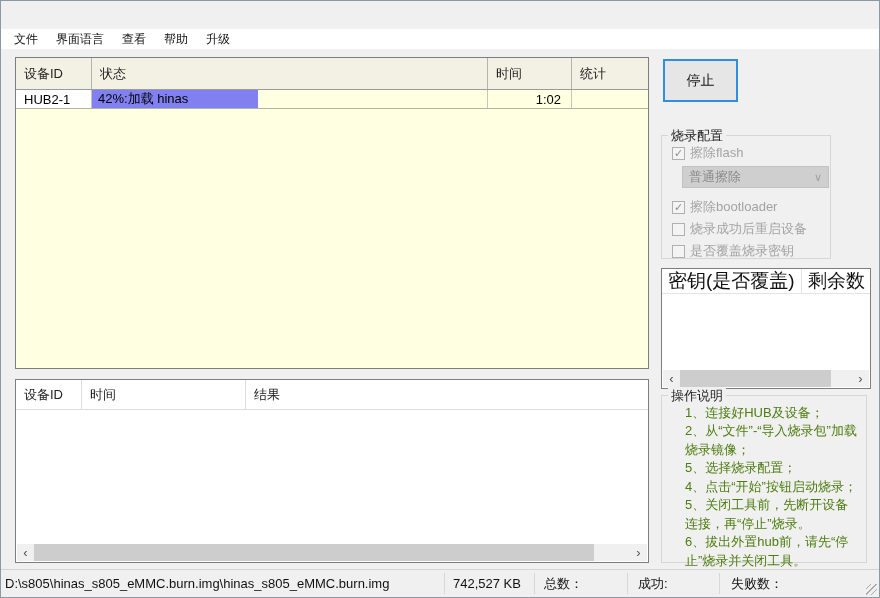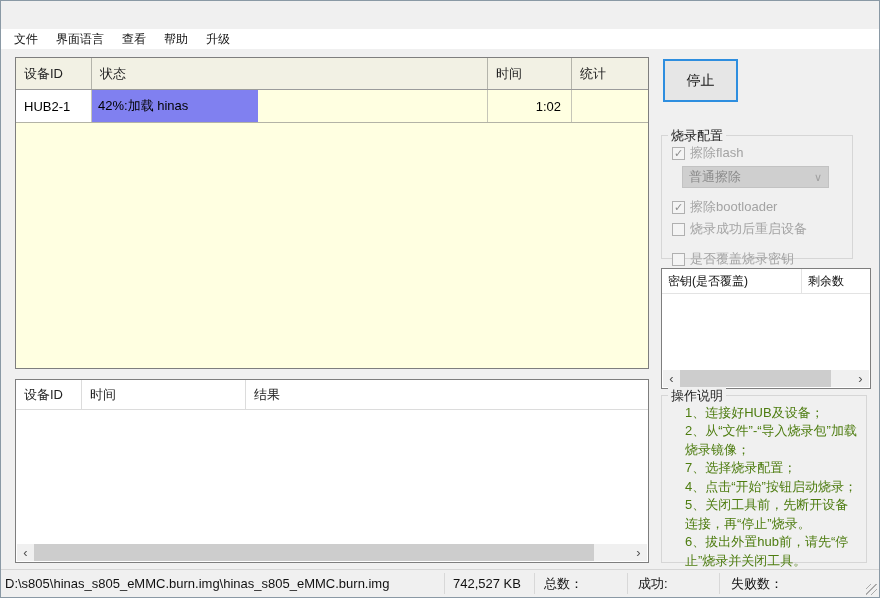--- a/index.html
+++ b/index.html
@@ -24,21 +24,21 @@
   .glyph-max { width:10px; height:10px; border:1px solid #222; display:block; }
 
   
   .menubar { position:absolute; left:0; top:28px; right:0; height:20px; background:#ffffff; display:flex; align-items:center; padding-left:4px; }
   .menu-item { font-size:12px; color:#111; padding:2px 9px; }
 
   
   .dev-table { position:absolute; left:14px; top:56px; width:634px; height:312px; border:1px solid #7e7e7e; background:#ffffe1; }
   .dev-header { display:flex; height:32px; background:#f2f1e4; border-bottom:1px solid #9b9b9b; }
   .dev-header .cell { display:flex; align-items:center; padding-left:8px; font-size:13px; color:#222; border-right:1px solid #b4b4ab; }
-  .dev-row { display:flex; height:33px; border-bottom:1px solid #b3b3a6; }
+  .dev-row { display:flex; height:19px; border-bottom:1px solid #b3b3a6; }
   .dev-row .cell { position:relative; display:flex; align-items:center; font-size:13px; color:#000; border-right:1px solid #c6c6b8; overflow:hidden; }
   .c-id    { width:76px;  flex:0 0 auto; }
   .c-state { width:396px; flex:0 0 auto; }
   .c-time  { width:84px;  flex:0 0 auto; }
   .c-stat  { flex:1 1 auto; border-right:none !important; }
   .cell-id-val { background:#ffffff; padding-left:8px; }
   .progress-fill { position:absolute; left:0; top:0; bottom:0; background:#8080f0; }
   .progress-text { position:relative; z-index:1; padding-left:6px; white-space:nowrap; }
   .cell-time-val { justify-content:flex-end; padding-right:10px; }
 
@@ -54,35 +54,35 @@
   .hs-arrow { width:17px; height:17px; display:flex; align-items:center; justify-content:center; color:#505050; font-size:13px; flex:0 0 auto; }
   .hs-track { position:relative; flex:1 1 auto; height:100%; }
   .hs-thumb { position:absolute; top:0; bottom:0; background:#cdcdcd; }
 
   
   .btn { position:absolute; display:flex; align-items:center; justify-content:center; font-size:14px; color:#111; background:#e2e2e2; }
   .btn-stop { left:662px; top:58px; width:75px; height:43px; border:2px solid #2e8edf; background:#e6e6e6; }
   .btn-refresh { left:760px; top:60px; width:74px; height:53px; border:1px solid #b2b2b2; background:#dedede; }
 
   .groupbox { position:absolute; border:1px solid #d6d6d6; }
-  .gb-config { left:660px; top:134px; width:192px; height:124px; }
+  .gb-config { left:660px; top:134px; width:170px; height:124px; }
   .gb-instr  { left:660px; top:394px; width:206px; height:168px; }
   .gb-title { position:absolute; top:-9px; left:6px; background:#f0f0f0; padding:0 3px; font-size:13px; color:#1c1c1c; }
 
   .cfg-row { position:absolute; left:10px; display:flex; align-items:center; }
   .checkbox { width:13px; height:13px; border:1px solid #b0b0b0; background:#f4f4f4; margin-right:5px;
     display:flex; align-items:center; justify-content:center; font-size:11px; color:#8d8d8d; flex:0 0 auto; }
   .cb-label { font-size:13px; color:#a3a3a3; white-space:nowrap; }
   .combo { position:absolute; left:20px; width:147px; height:22px; background:#cfcfcf; border:1px solid #c2c2c2;
     display:flex; align-items:center; padding-left:6px; font-size:13px; color:#8a8a8a; }
   .combo .chev { margin-left:auto; margin-right:6px; color:#a0a0a0; font-size:11px; }
 
   .key-table { position:absolute; left:660px; top:267px; width:210px; height:121px; border:1px solid #7e7e7e; background:#ffffff; }
   .key-header { display:flex; height:25px; border-bottom:1px solid #e3e3e3; }
-  .key-header .cell { display:flex; align-items:center; padding-left:6px; font-size:12px; color:#111; border-right:1px solid #e3e3e3; }
+  .key-header .cell { display:flex; align-items:center; padding-left:6px; font-size:19px; color:#111; border-right:1px solid #e3e3e3; }
   .kc-key { width:140px; flex:0 0 auto; }
   .kc-remain { flex:1 1 auto; border-right:none !important; }
   .key-body { height:62px; }
 
   .instr-steps { position:absolute; left:23px; right:5px; top:8px; font-size:13px; color:#4d7c0f; line-height:1.42; }
 
   
   .statusbar { position:absolute; left:0; right:0; bottom:0; height:28px; background:#f0f0f0; border-top:1px solid #d5d5d5; }
   .sb-text { position:absolute; top:0; bottom:0; display:flex; align-items:center; font-size:13px; color:#111; white-space:nowrap; }
   .sb-sep { position:absolute; top:3px; bottom:3px; width:1px; background:#d8d8d8; }
@@ -150,21 +150,21 @@
       <span class="chev">∨</span>
     </div>
     <div class="cfg-row" style="top:62px;">
       <span class="checkbox checked">✓</span>
       <span class="cb-label">擦除bootloader</span>
     </div>
     <div class="cfg-row" style="top:84px;">
       <span class="checkbox"></span>
       <span class="cb-label">烧录成功后重启设备</span>
     </div>
-    <div class="cfg-row" style="top:114px;">
+    <div class="cfg-row" style="top:106px;">
       <span class="checkbox"></span>
       <span class="cb-label">是否覆盖烧录密钥</span>
     </div>
   </div>
 
   <div class="key-table">
     <div class="key-header">
       <div class="cell kc-key">密钥(是否覆盖)</div>
       <div class="cell kc-remain">剩余数</div>
     </div>
@@ -176,21 +176,21 @@
       </div>
       <div class="hs-arrow">›</div>
     </div>
   </div>
 
   <div class="groupbox gb-instr">
     <span class="gb-title">操作说明</span>
     <div class="instr-steps">
       <div>1、连接好HUB及设备；</div>
       <div>2、从“文件”-“导入烧录包”加载烧录镜像；</div>
-      <div>7、选择烧录配置；</div>
+      <div>5、选择烧录配置；</div>
       <div>4、点击“开始”按钮启动烧录；</div>
       <div>5、关闭工具前，先断开设备连接，再“停止”烧录。</div>
       <div>6、拔出外置hub前，请先“停止”烧录并关闭工具。</div>
     </div>
   </div>
 
   <div class="statusbar">
     <div class="sb-text" style="left:4px;">D:\s805\hinas_s805_eMMC.burn.img\hinas_s805_eMMC.burn.img</div>
     <div class="sb-sep" style="left:443px;"></div>
     <div class="sb-text" style="left:452px;">742,527 KB</div>

